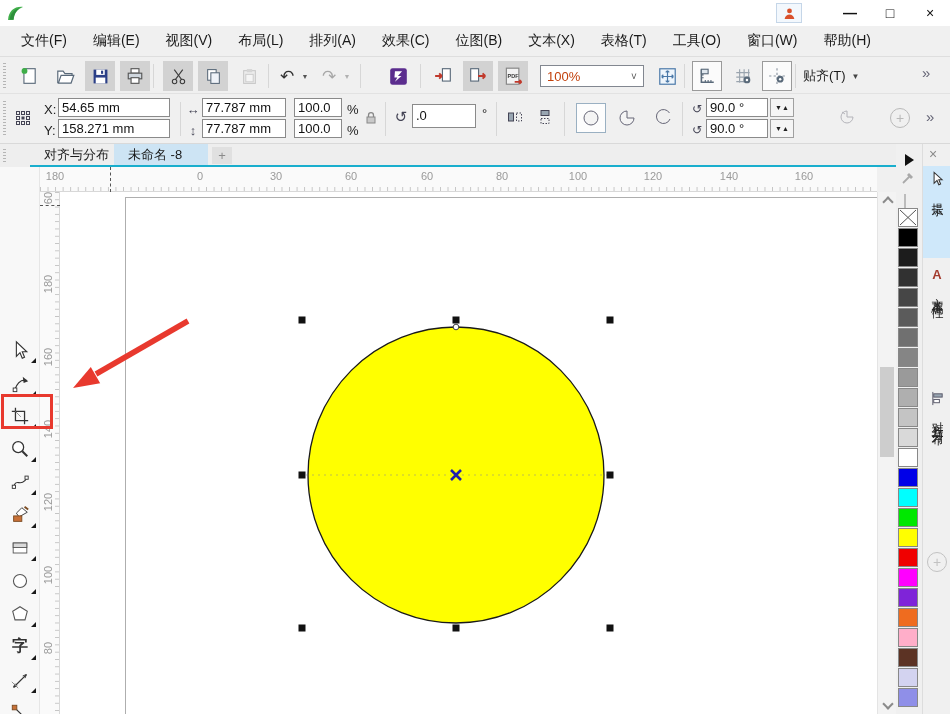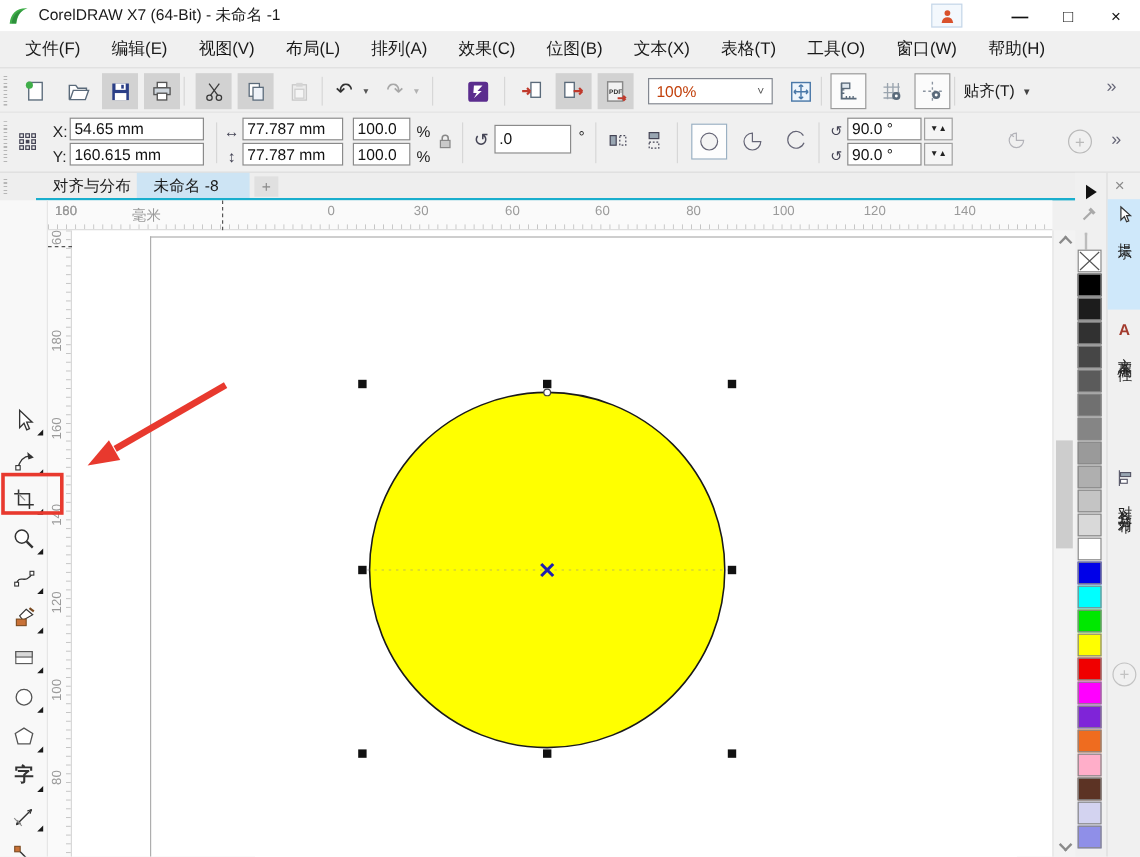--- a/index.html
+++ b/index.html
@@ -118,21 +118,20 @@
   .anno-svg { position:absolute; left:0; top:0; z-index:59; pointer-events:none; }
 </style>
 </head>
 <body>
 
 <div class="titlebar">
   <svg class="app-logo" viewBox="0 0 16 16">
     <path d="M1,14 C1.6,5.5 7,1.2 15,1.8 C9.6,3.8 7,7.4 6.2,14 Z" fill="#3fae49"></path>
     <path d="M2.6,13.6 C3.4,7.5 6.6,4.4 11.5,3.2 C8.2,5.4 6.6,8.6 6,13.6 Z" fill="#2e8f3c"></path>
   </svg>
-  <span class="title-text">CorelDRAW X7 (64-Bit) - 未命名 -1</span>
   <div class="title-right">
     <span class="account-btn">
       <svg width="13" height="13" viewBox="0 0 14 14">
         <circle cx="7" cy="4.2" r="2.6" fill="#d9512c"></circle>
         <path d="M1.8,13 C2.3,9.6 4.4,8 7,8 C9.6,8 11.7,9.6 12.2,13 Z" fill="#d9512c"></path>
       </svg>
     </span>
     <span class="winbtn min">—</span>
     <span class="winbtn">□</span>
     <span class="winbtn">×</span>
@@ -297,21 +296,21 @@
           <rect x="1.5" y="11.5" width="3" height="3"></rect>
           <rect x="6.5" y="11.5" width="3" height="3"></rect>
           <rect x="11.5" y="11.5" width="3" height="3"></rect>
         </g>
         <rect x="6.5" y="6.5" width="3" height="3" fill="#445"></rect>
       </svg>
   </span>
   <span class="plabel" style="left:44px;top:8px">X:</span>
   <div class="pfield" style="left:58px;top:4px;width:112px">54.65 mm</div>
   <span class="plabel" style="left:44px;top:29px">Y:</span>
-  <div class="pfield" style="left:58px;top:25px;width:112px">160.615 mm</div>
+  <div class="pfield" style="left:58px;top:25px;width:112px">158.271 mm</div>
   <span class="psep" style="left:180px"></span>
   <span class="picon" style="left:184px;top:6px">↔</span>
   <div class="pfield" style="left:202px;top:4px;width:84px">77.787 mm</div>
   <span class="picon" style="left:184px;top:27px">↕</span>
   <div class="pfield" style="left:202px;top:25px;width:84px">77.787 mm</div>
   <div class="pfield" style="left:294px;top:4px;width:48px">100.0</div>
   <span class="plabel" style="left:347px;top:8px">%</span>
   <div class="pfield" style="left:294px;top:25px;width:48px">100.0</div>
   <span class="plabel" style="left:347px;top:29px">%</span>
   <span class="picon" style="left:362px;top:15px">
@@ -454,21 +453,20 @@
 
 </div>
 
 <svg class="origin-icon" viewBox="0 0 16 16">
   <path d="M3,13 L13,3 M13,3 H8 M13,3 V8" fill="none" stroke="#8a8a8a" stroke-width="1.2"></path>
   <path d="M2,3 H5 M2,3 V6" stroke="#b5b5b5"></path>
 </svg>
 
 <div class="hruler">
 
-  <span class="hunit" style="position:absolute">毫米</span>
   <span class="hdash"></span>
 <span class="hlbl">0</span>
     <span class="hlbl">30</span>
     <span class="hlbl">60</span>
     <span class="hlbl">60</span>
     <span class="hlbl">80</span>
     <span class="hlbl">100</span>
     <span class="hlbl">120</span>
     <span class="hlbl">140</span>
     <span class="hlbl">160</span>

